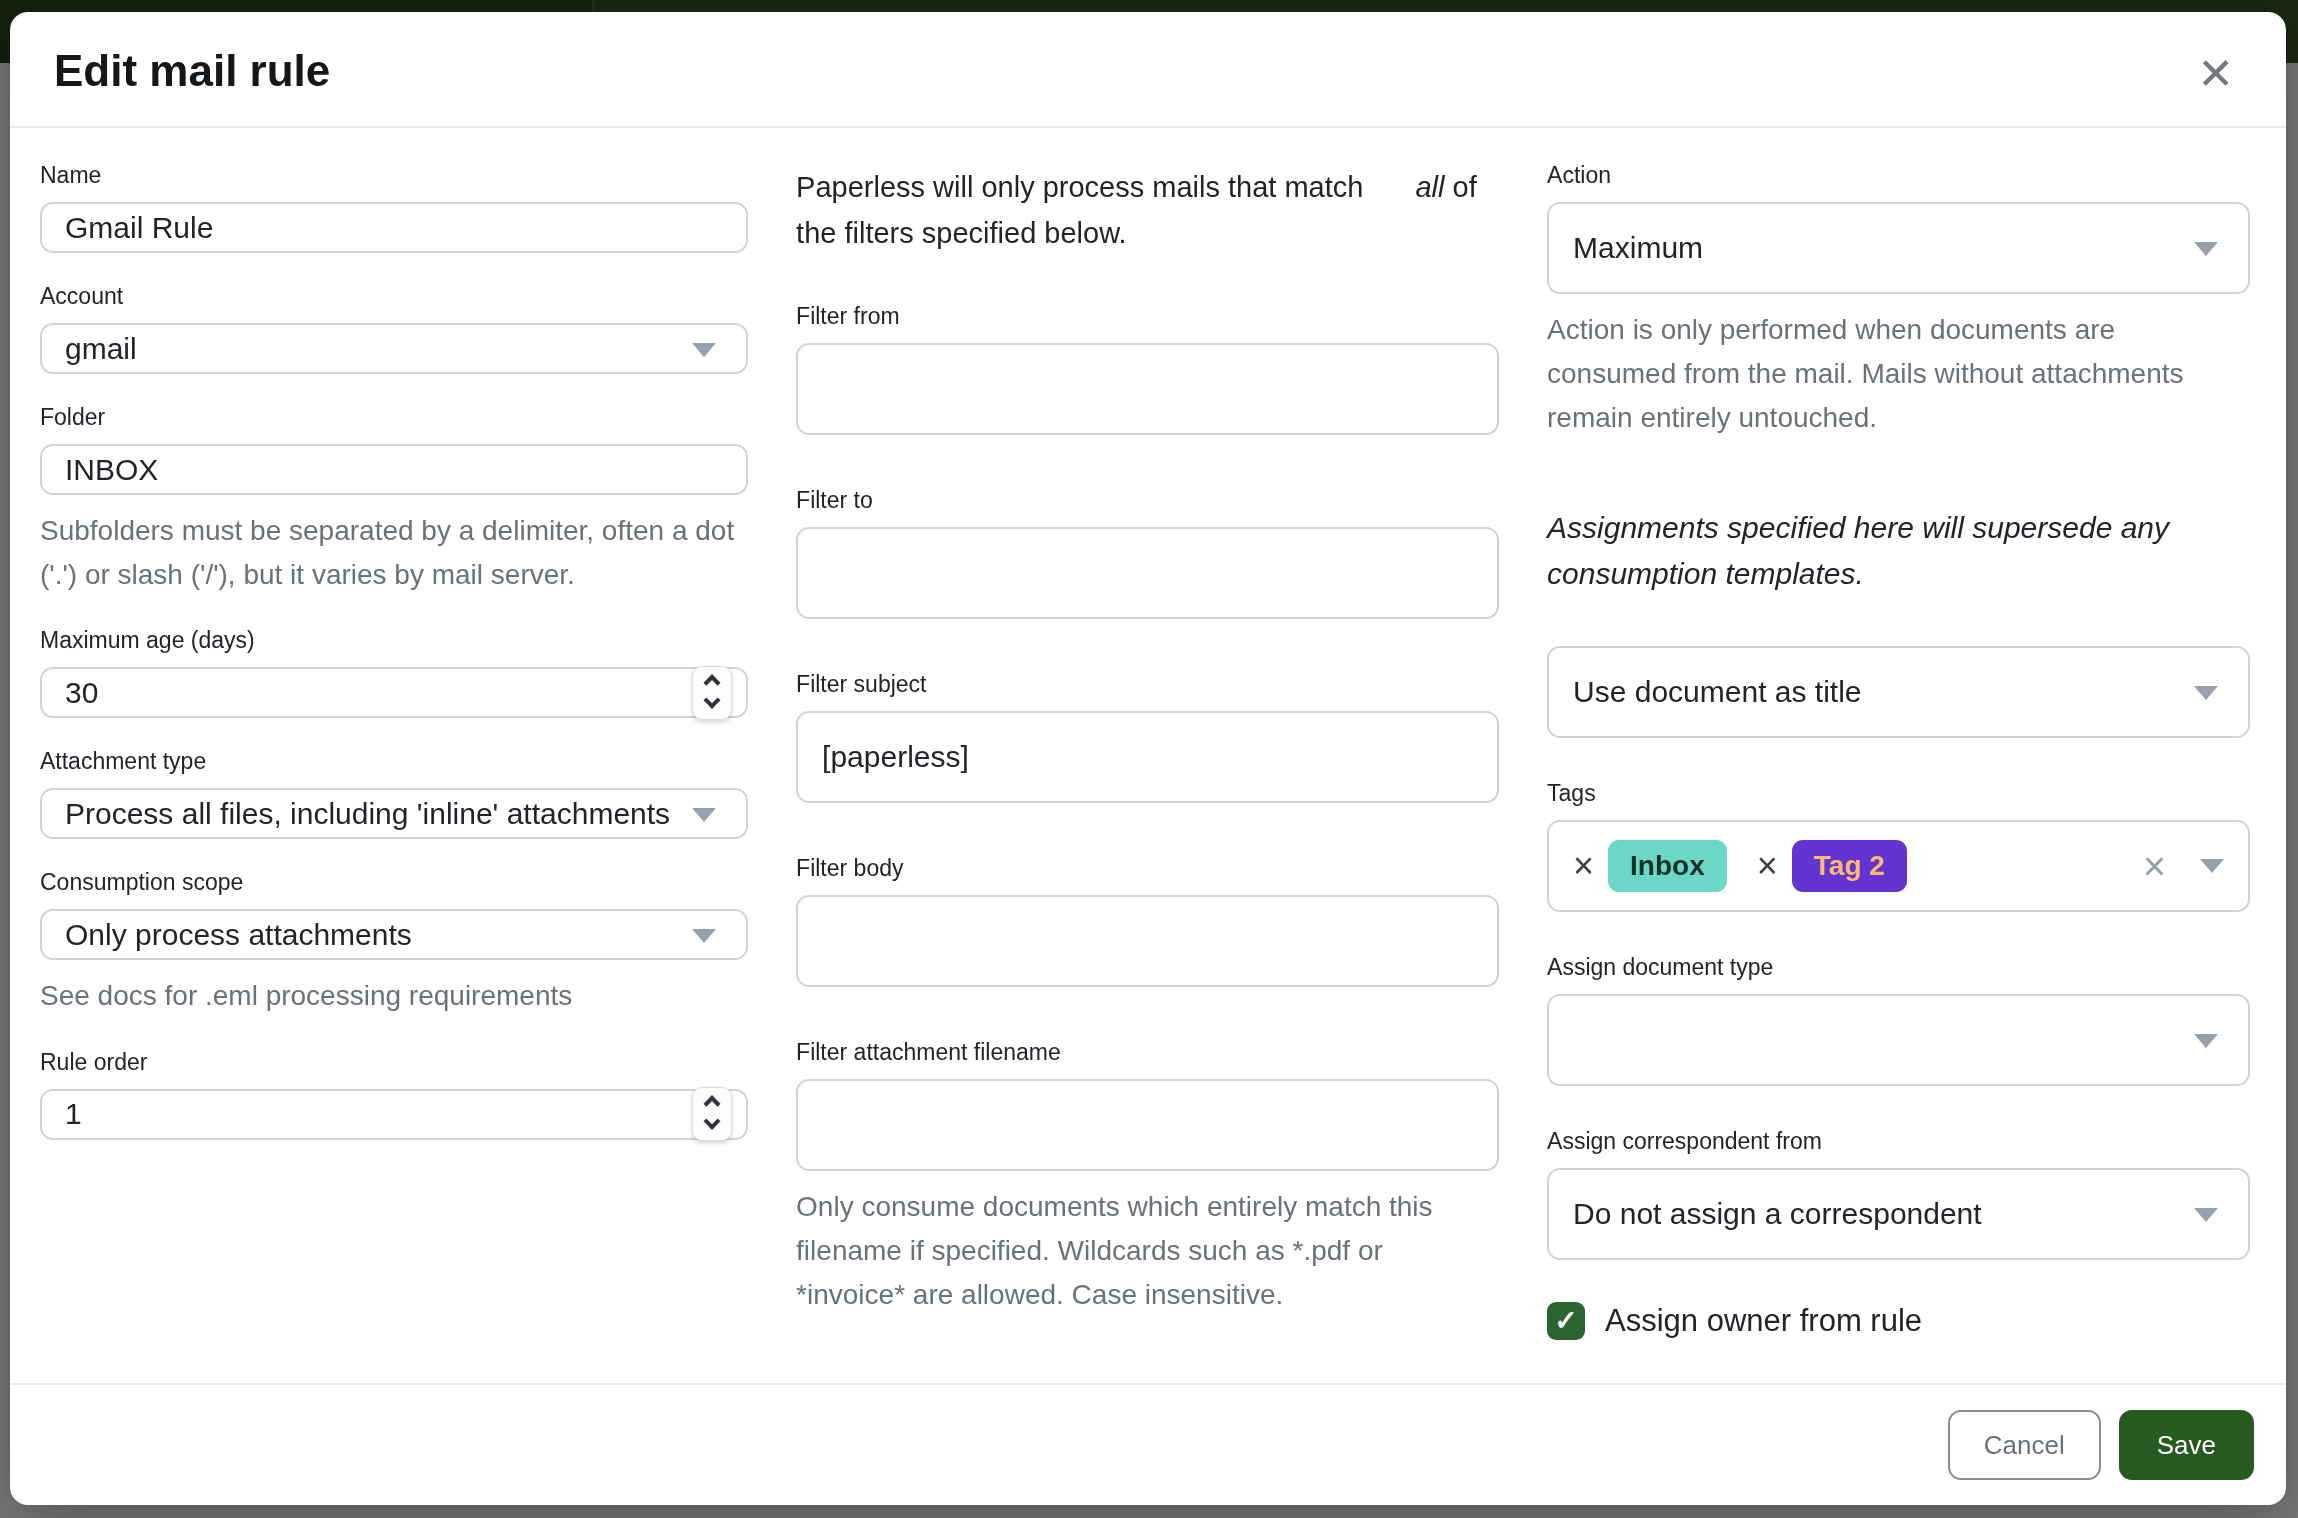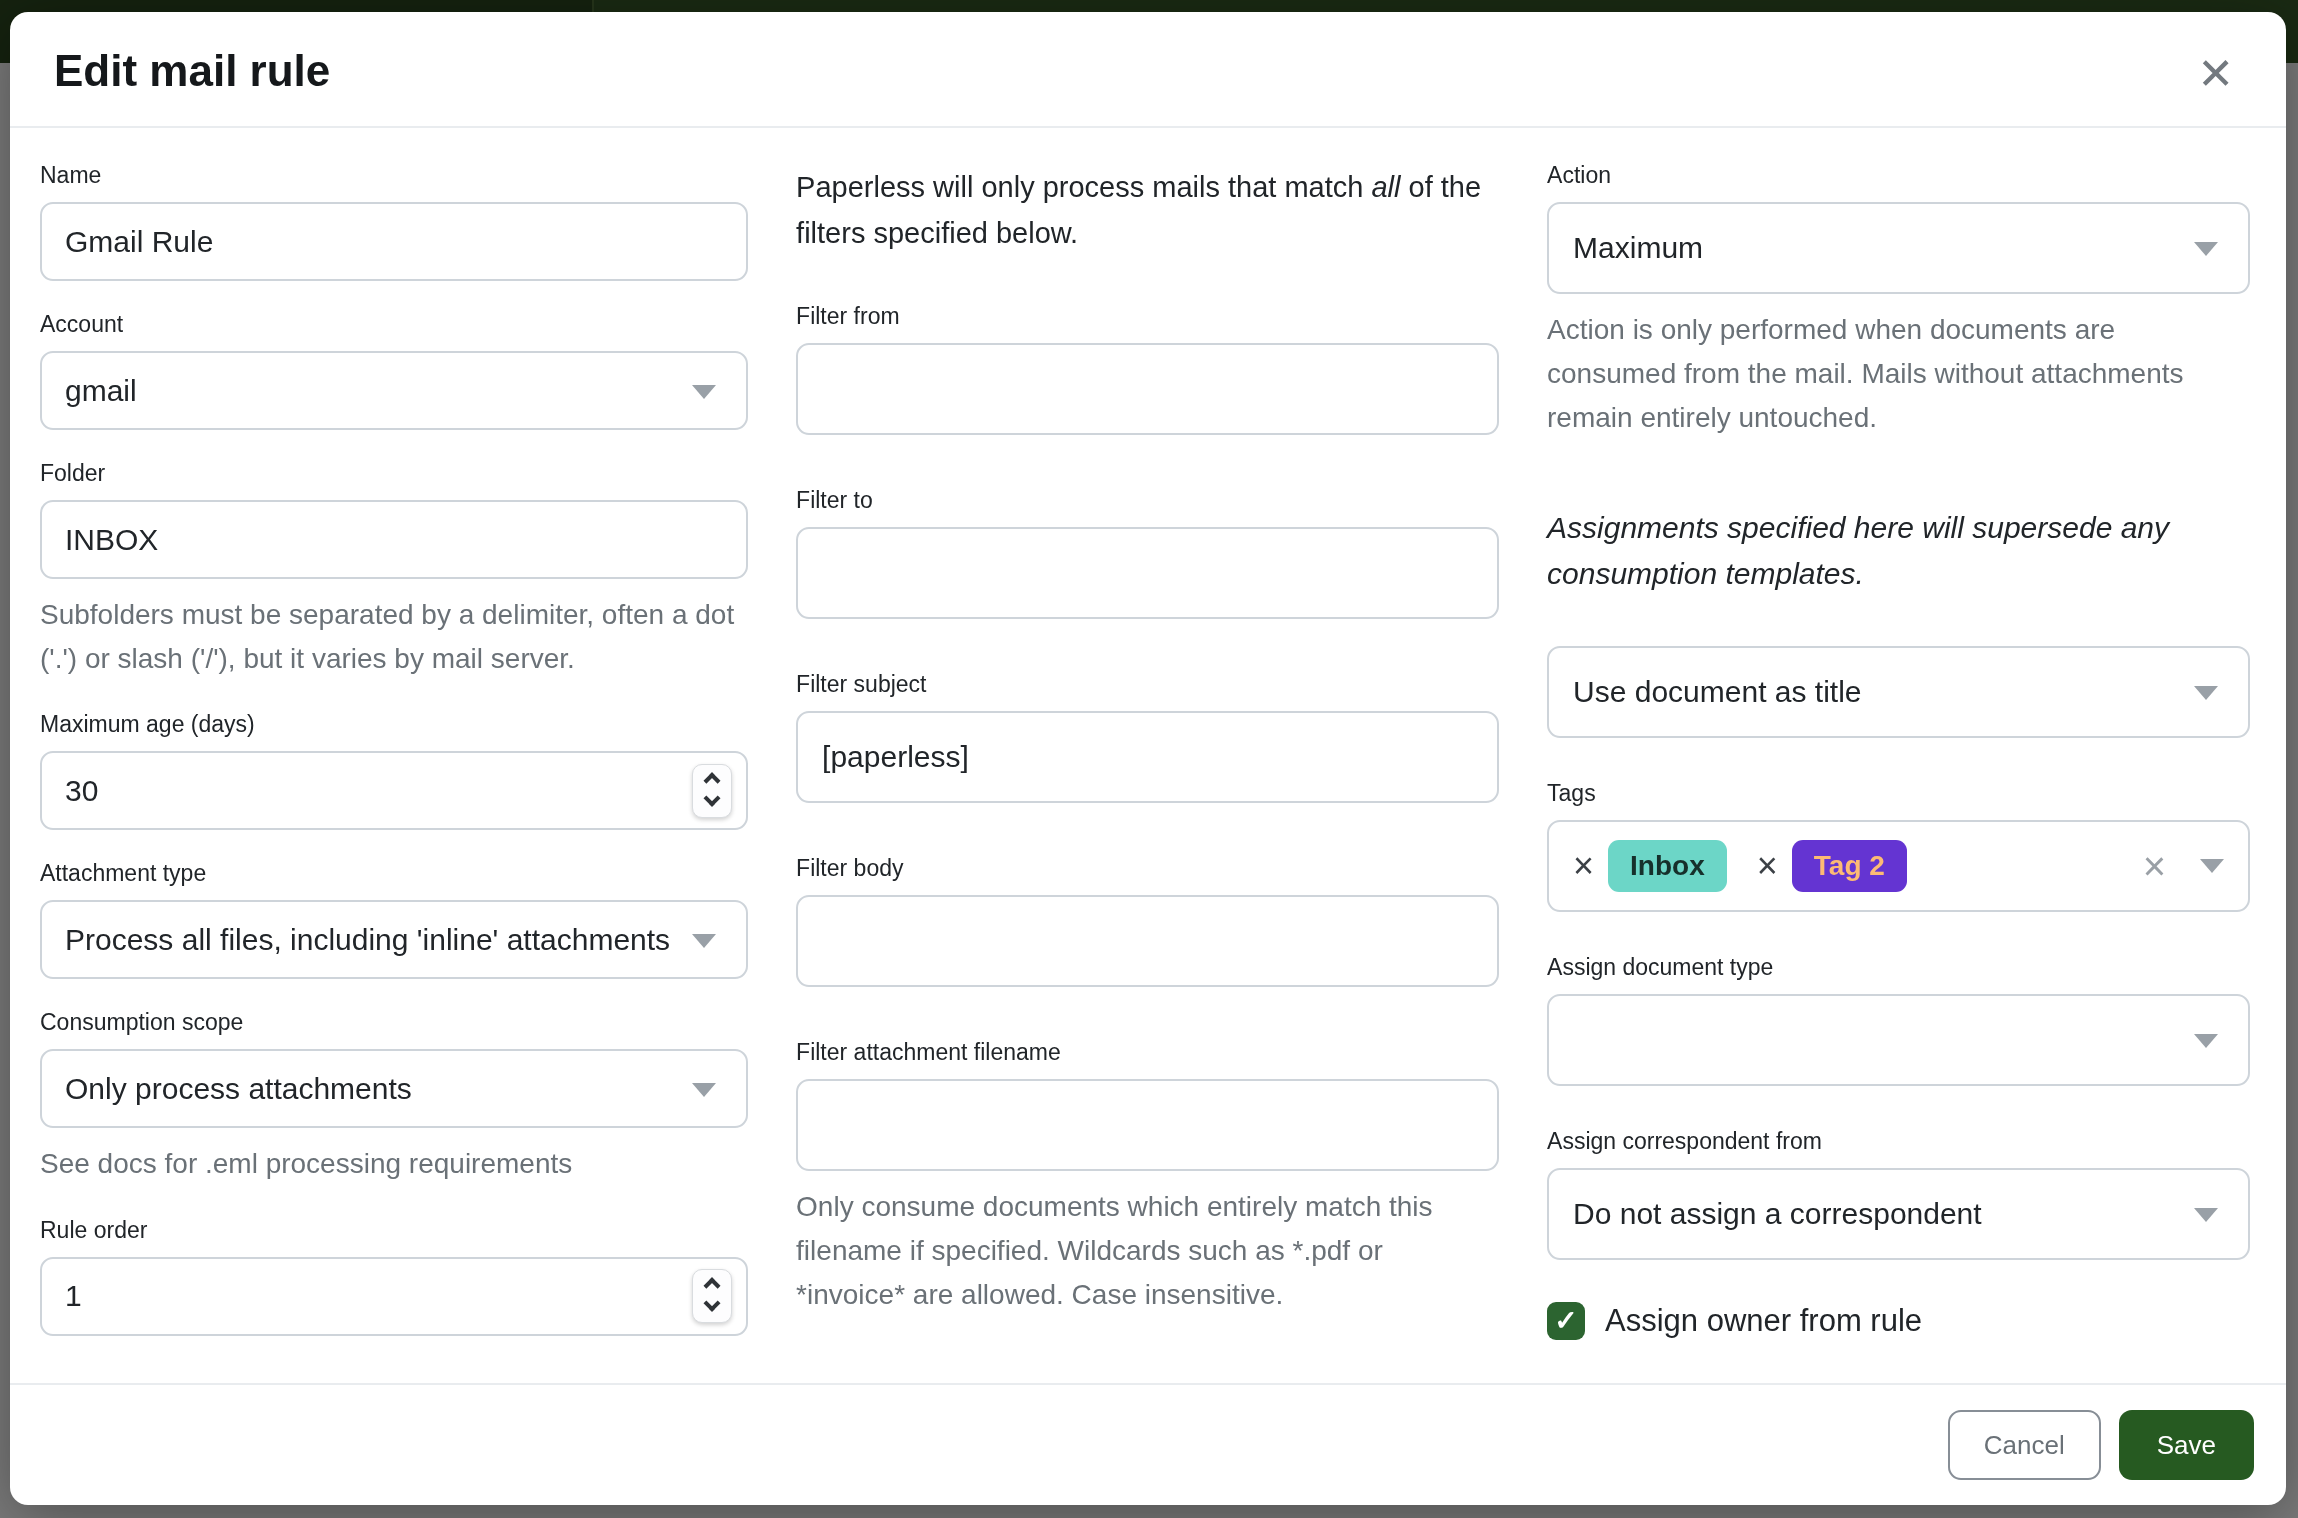--- a/index.html
+++ b/index.html
@@ -23,34 +23,34 @@
   .modal-title { font-size:44px; font-weight:600; color:#15181b; margin:0; letter-spacing:0; }
   .close-btn { background:none; border:none; font-size:44px; line-height:1; color:#73797f; cursor:pointer; padding:0 6px; }
 
   .modal-body { flex:1 1 auto; overflow:hidden; display:grid;
     grid-template-columns:1fr 1fr 1fr; column-gap:48px; padding:34px 36px 0 30px; }
 
   .field-label { display:block; font-size:23px; color:#212529; margin-bottom:13px; }
   .ctl { width:100%; border:2px solid #ced4da; border-radius:13px; background:#fff;
     font-size:30px; color:#212529; font-family:"Liberation Sans", sans-serif; }
   input.ctl { outline:none; }
-  .h-sm { height:79px; padding:16px 23px; }
+  .h-sm { height:51px; padding:16px 23px; }
   .h-lg { height:92px; padding:0 24px; }
   .select { display:flex; align-items:center; position:relative; padding-right:76px; cursor:pointer; }
   .caret { position:absolute; right:30px; top:50%; margin-top:-6px; width:0; height:0;
     border-left:12px solid transparent; border-right:12px solid transparent; border-top:14px solid #99a0a7; }
   .select-value { white-space:nowrap; overflow:hidden; }
 
   .group { margin-bottom:30px; }
   .col-mid .group { margin-bottom:52px; }
   .col-right .group { margin-bottom:42px; }
 
   .help { font-size:28px; color:#6a7177; line-height:1.58; margin:14px 0 0 0; }
   .intro { font-size:29px; color:#212529; line-height:1.6; margin:2px 0 46px 0; }
-  .intro em { font-style:italic; }
+  .intro em { font-style:italic;margin-left:44px; }
   .note { font-size:30px; font-style:italic; color:#212529; line-height:1.55; margin:64px 0 48px 0; }
 
   
   .numwrap { position:relative; }
   .numwrap input { padding-right:80px; }
   .stepper { position:absolute; right:16px; top:50%; transform:translateY(-50%);
     width:40px; height:54px; background:#fdfdfe; border:1px solid #d9dcdf; border-radius:10px;
     box-shadow:0 2px 4px rgba(0,0,0,.18); display:flex; flex-direction:column; overflow:hidden; }
   .step-half { flex:1; display:flex; align-items:center; justify-content:center; cursor:pointer; }
   .chev { width:12px; height:12px; border-left:4px solid #2f3337; border-top:4px solid #2f3337; }

